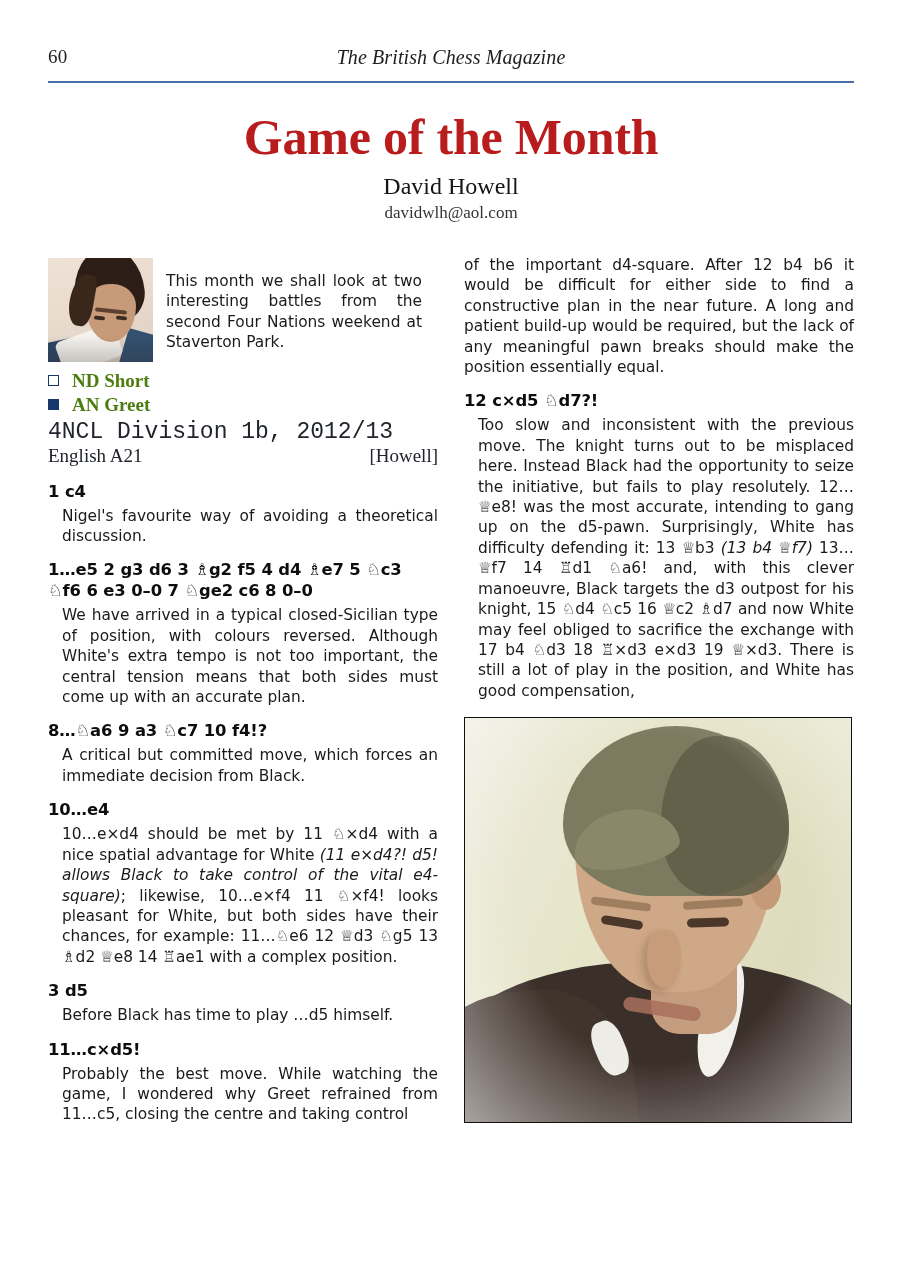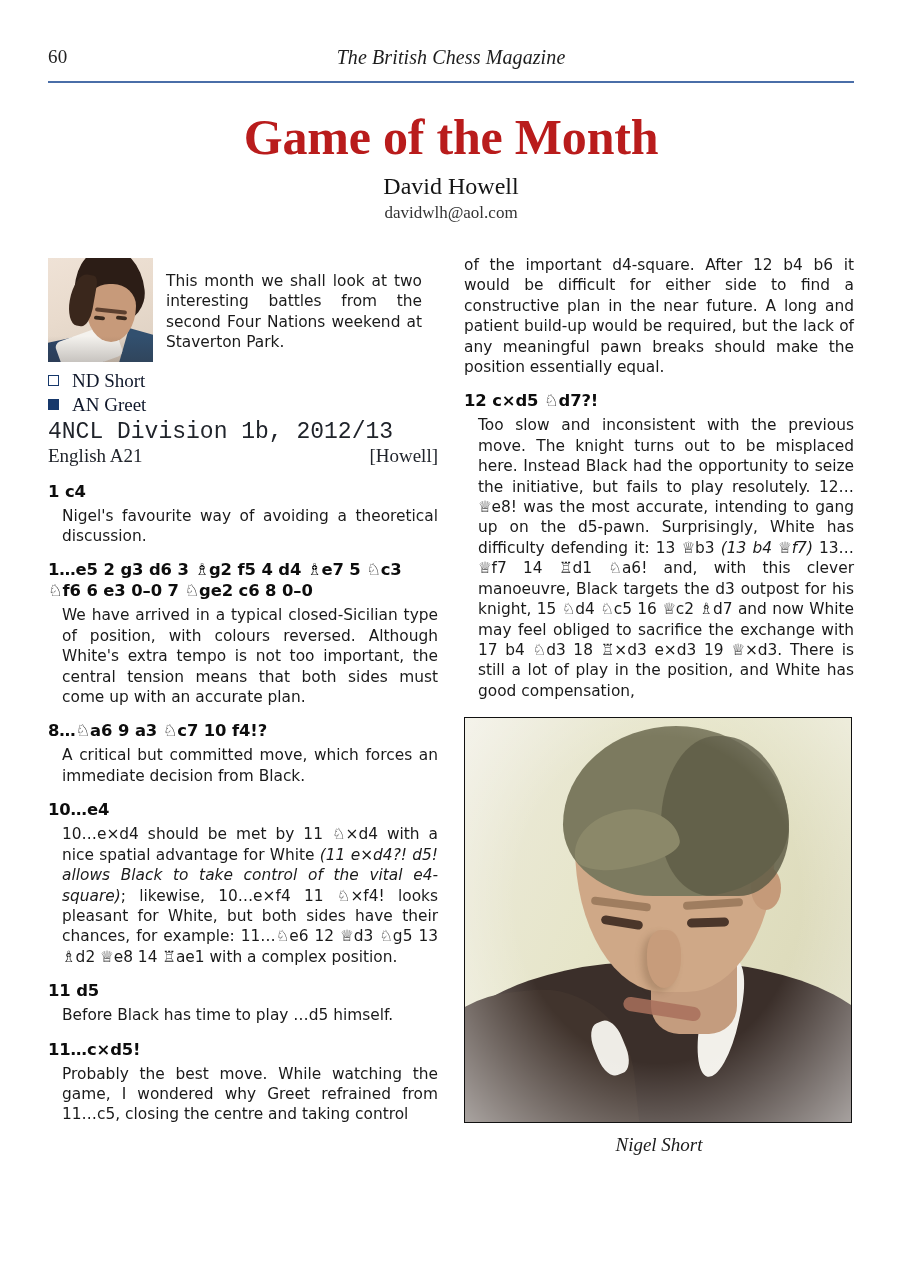--- a/index.html
+++ b/index.html
@@ -197,24 +197,24 @@
     text-align: justify;
   }
 
   
   .gameheader {
     margin-top: 15px;
     font-family: "Liberation Serif", serif;
     color: #16386b;
   }
   .player-line {
-    font-weight: normal;
+    font-weight: bold;
     font-size: 19px;
     line-height: 24.5px;
-    color: #0f172a;
+    color: #4d7c0f;
     display: flex;
     align-items: baseline;
   }
   .sq {
     display: inline-block;
     width: 11px;
     height: 11px;
     margin-right: 13px;
     box-sizing: border-box;
     position: relative;
@@ -458,21 +458,21 @@
 
     <div class="movehdr">1…e5 2 g3 d6 3 <span class="fig">♗</span>g2 f5 4 d4 <span class="fig">♗</span>e7 5 <span class="fig">♘</span>c3 <span class="fig">♘</span>f6 6 e3 0–0 7 <span class="fig">♘</span>ge2 c6 8 0–0</div>
     <p class="note">We have arrived in a typical closed-Sicilian type of position, with colours reversed. Although White's extra tempo is not too important, the central tension means that both sides must come up with an accurate plan.</p>
 
     <div class="movehdr">8…<span class="fig">♘</span>a6 9 a3 <span class="fig">♘</span>c7 10 f4!?</div>
     <p class="note">A critical but committed move, which forces an immediate decision from Black.</p>
 
     <div class="movehdr">10…e4</div>
     <p class="note">10…e×d4 should be met by 11 <span class="fig">♘</span>×d4 with a nice spatial advantage for White <i class="var">(11 e×d4?! d5! allows Black to take control of the vital e4-square)</i>; likewise, 10…e×f4 11 <span class="fig">♘</span>×f4! looks pleasant for White, but both sides have their chances, for example: 11…<span class="fig">♘</span>e6 12 <span class="fig">♕</span>d3 <span class="fig">♘</span>g5 13 <span class="fig">♗</span>d2 <span class="fig">♕</span>e8 14 <span class="fig">♖</span>ae1 with a complex position.</p>
 
-    <div class="movehdr">11 d5</div>
+    <div class="movehdr">3 d5</div>
     <p class="note">Before Black has time to play …d5 himself.</p>
 
     <div class="movehdr">11…c×d5!</div>
     <p class="note">Probably the best move. While watching the game, I wondered why Greet refrained from 11…c5, closing the centre and taking control</p>
   </div>
 
   <div class="col col-right">
 
     <p class="body">of the important d4-square. After 12 b4 b6 it would be difficult for either side to find a constructive plan in the near future. A long and patient build-up would be required, but the lack of any meaningful pawn breaks should make the position essentially equal.</p>
 
@@ -492,16 +492,15 @@
       <div class="pp-hair-d"></div>
       <div class="pp-fringe"></div>
       <div class="pp-brow l"></div>
       <div class="pp-brow r"></div>
       <div class="pp-eye l"></div>
       <div class="pp-eye r"></div>
       <div class="pp-nose"></div>
       <div class="pp-mouth"></div>
       <div class="pp-vig"></div>
     </div>
-    <div class="caption">Nigel Short</div>
   </div>
 
 </div>
 
 </body></html>

